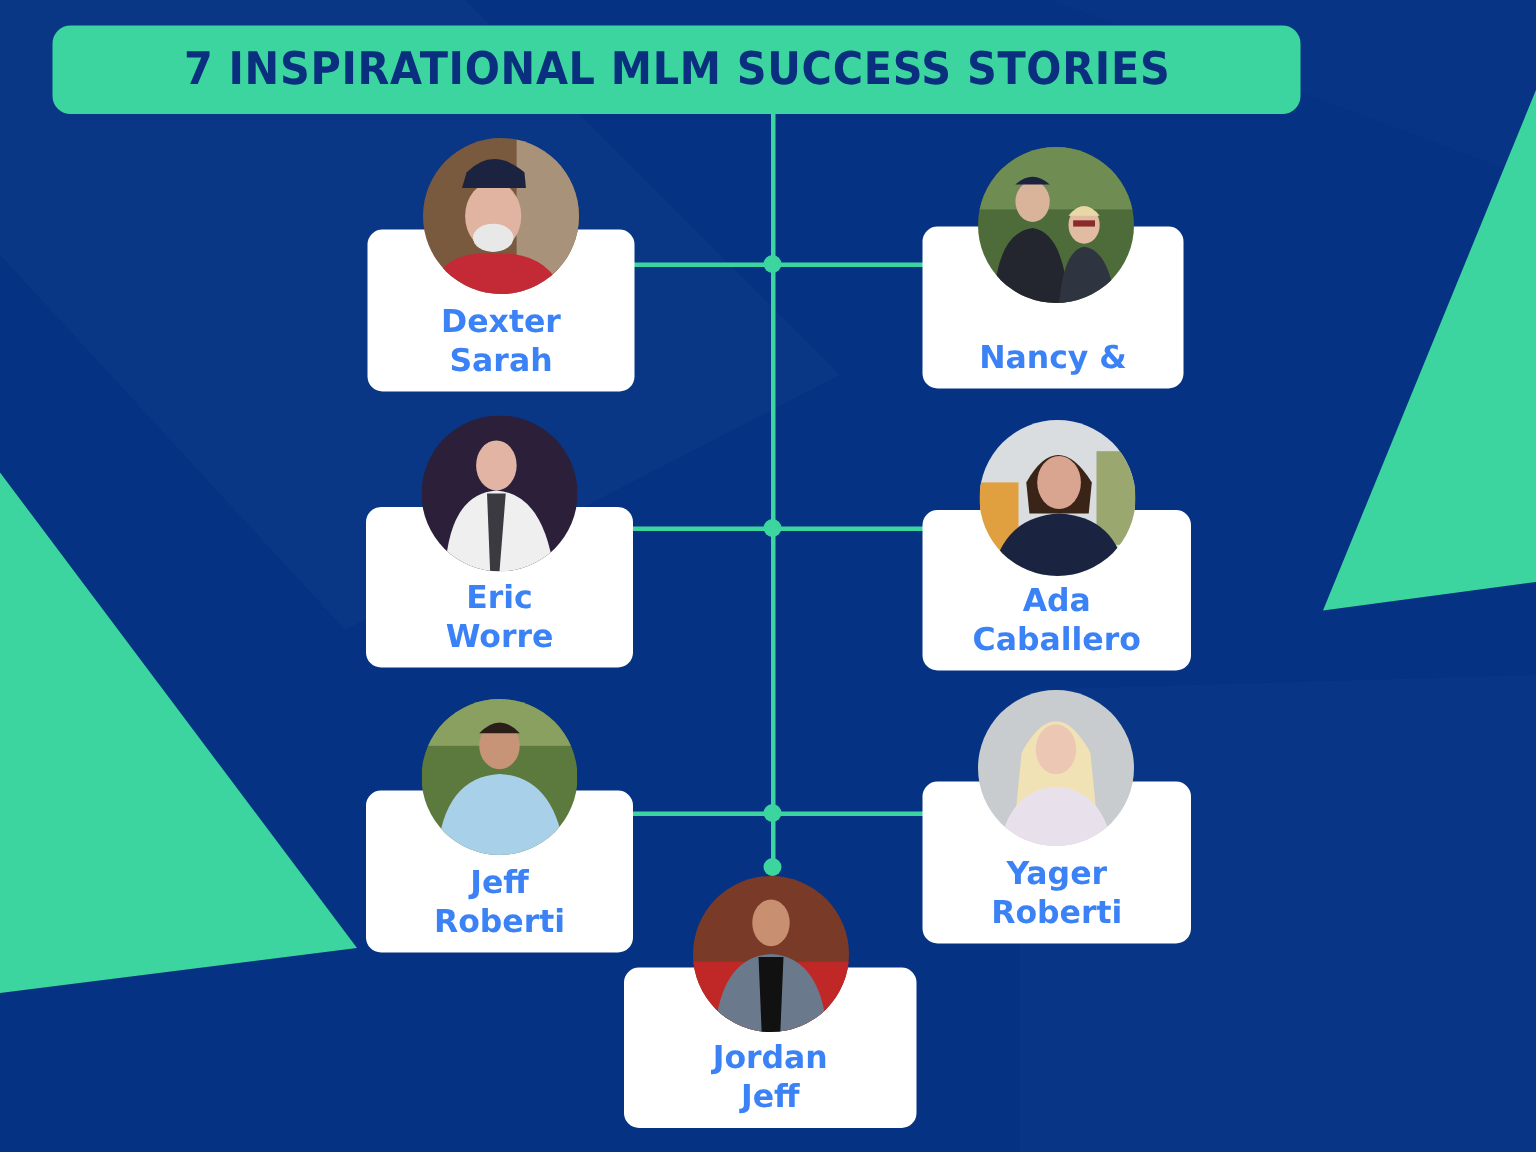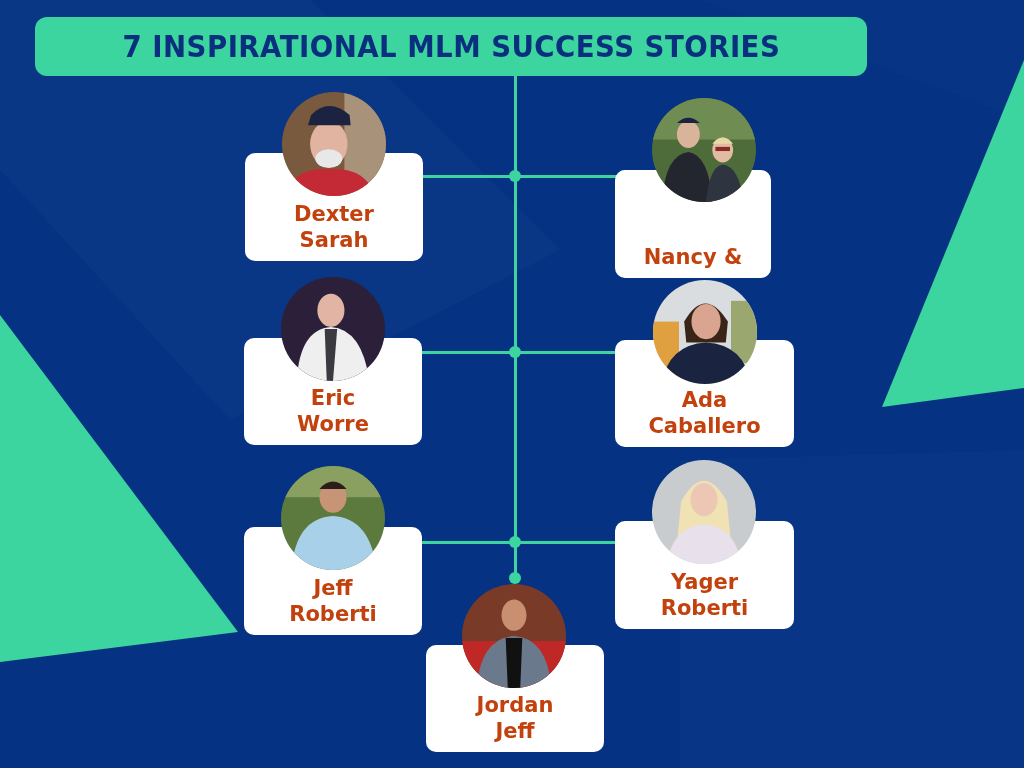--- a/index.html
+++ b/index.html
@@ -22,21 +22,21 @@
     display: inline-block;
   }
   .line { position: absolute; background: #3dd59f; }
   .dot { position: absolute; width: 12px; height: 12px; border-radius: 50%; background: #3dd59f; }
   .card {
     position: absolute; background: #ffffff; border-radius: 10px;
     display: flex; flex-direction: column; align-items: center; justify-content: flex-end;
     padding-bottom: 8px;
   }
   .card .name {
-    color: #c2410c; font-weight: bold; font-size: 21px; line-height: 26px; text-align: center;
+    color: #3b82f6; font-weight: bold; font-size: 21px; line-height: 26px; text-align: center;
     font-family: "DejaVu Sans", sans-serif;
   }
   .avatar {
     position: absolute; width: 104px; height: 104px; border-radius: 50%; overflow: hidden;
   }
   .avatar svg { width: 100%; height: 100%; display: block; }
 </style>
 </head>
 <body>
 
@@ -65,40 +65,40 @@
 <div class="dot" style="left:620px;top:346px;"></div>
 <div class="dot" style="left:400px;top:536px;"></div>
 <div class="dot" style="left:509px;top:536px;"></div>
 <div class="dot" style="left:617px;top:536px;"></div>
 <div class="dot" style="left:509px;top:572px;"></div>
 
 <div class="card" style="left:245px;top:153px;width:178px;height:108px;">
   <div class="name">Dexter</div>
   <div class="name">Sarah</div>
 </div>
-<div class="card" style="left:615px;top:170px;width:156px;height:108px;">
+<div class="card" style="left:615px;top:151px;width:174px;height:108px;">
   <div class="name">Nancy &amp;</div>
 </div>
 <div class="card" style="left:244px;top:338px;width:178px;height:107px;">
   <div class="name">Eric</div>
   <div class="name">Worre</div>
 </div>
 <div class="card" style="left:615px;top:340px;width:179px;height:107px;">
   <div class="name">Ada</div>
   <div class="name">Caballero</div>
 </div>
 <div class="card" style="left:244px;top:527px;width:178px;height:108px;">
   <div class="name">Jeff</div>
   <div class="name">Roberti</div>
 </div>
 <div class="card" style="left:615px;top:521px;width:179px;height:108px;">
   <div class="name">Yager</div>
   <div class="name">Roberti</div>
 </div>
-<div class="card" style="left:426px;top:645px;width:178px;height:107px;">
+<div class="card" style="left:416px;top:645px;width:195px;height:107px;">
   <div class="name">Jordan</div>
   <div class="name">Jeff</div>
 </div>
 
 <div class="avatar" style="left:282px;top:92px;">
   <svg viewBox="0 0 100 100">
       <rect width="100" height="100" fill="#7a5a3e"></rect>
       <rect x="60" y="0" width="40" height="100" fill="#a8927a"></rect>
       <ellipse cx="45" cy="50" rx="18" ry="22" fill="#e0b4a0"></ellipse>
       <path d="M28 22 Q45 5 65 22 L66 32 L25 32Z" fill="#1c2340"></path>

